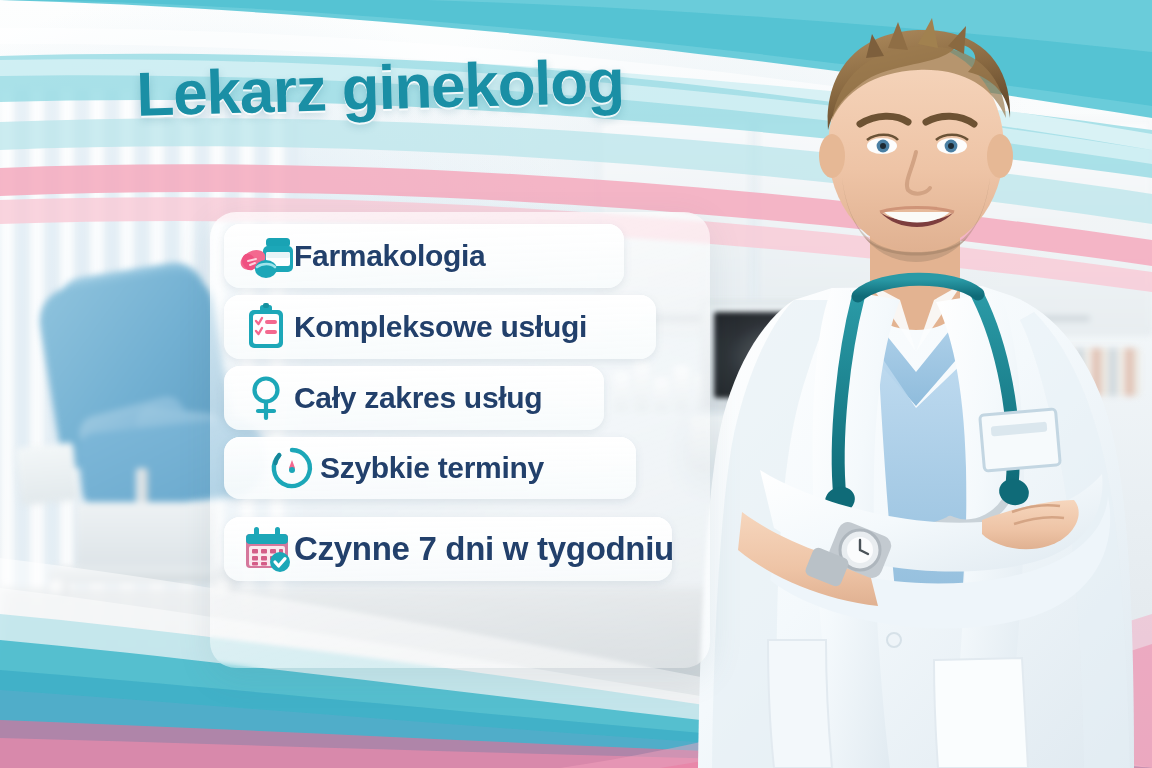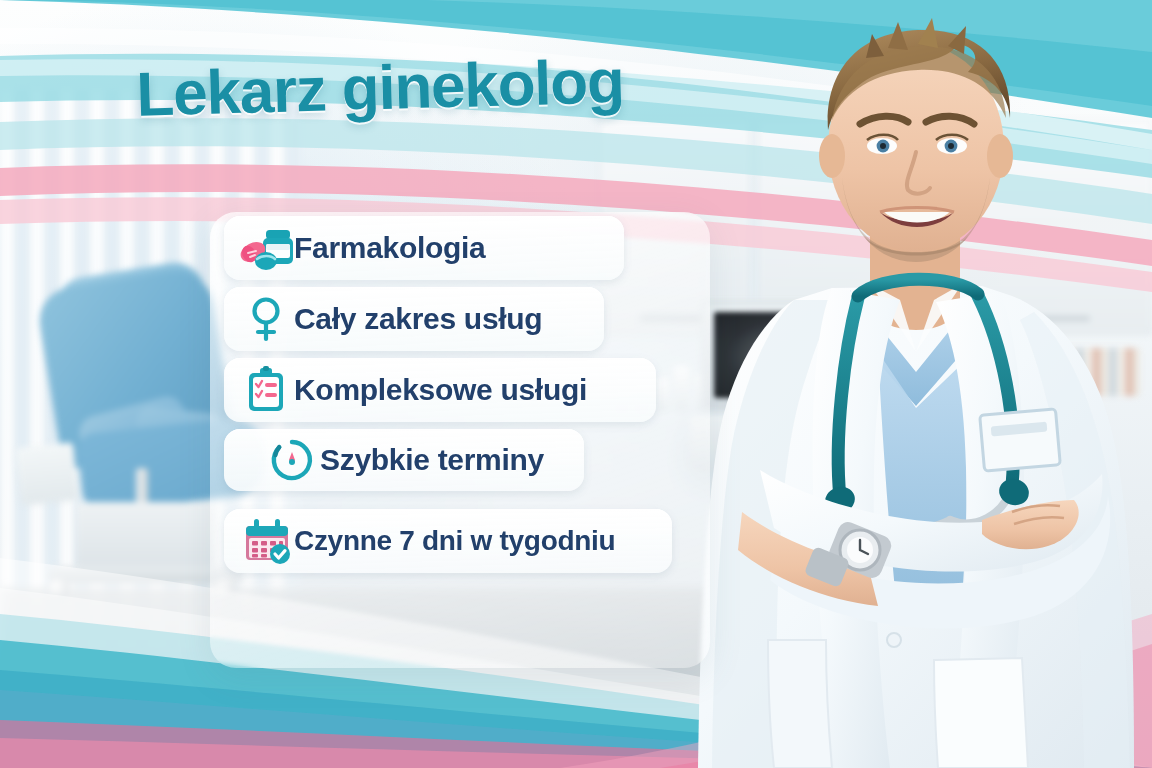--- a/index.html
+++ b/index.html
@@ -179,35 +179,35 @@
   .row {
     position:relative;
     display:flex; align-items:center;
     height:64px;
     margin:0 0 7px 14px;
     padding-left:14px;
     background:linear-gradient(180deg, rgba(255,255,255,.97) 0%, rgba(248,251,252,.90) 100%);
     border-radius:16px;
     box-shadow:0 3px 9px rgba(80,110,130,.13), inset 0 1px 0 rgba(255,255,255,.9);
   }
-  .row.w1 { width:400px; margin-top:4px; }
+  .row.w1 { width:400px; margin-top:12px; }
   .row.w2 { width:432px; }
   .row.w3 { width:380px; }
-  .row.w4 { width:360px; height:62px;padding-left:40px; }
+  .row.w4 { width:412px; height:62px;padding-left:40px; }
   .row.w5 { width:448px; margin-top:18px; }
   .row.w6 { width:420px; }
 
   .row .ico { width:56px; min-width:56px; height:48px; position:relative; }
   .row .lbl {
     font-size:30px; font-weight:600; color:#22406b;
     letter-spacing:-.3px; white-space:nowrap;
     text-shadow:0 1px 1px rgba(255,255,255,.75);
   }
   .row.w6 .lbl { font-size:28px; letter-spacing:.4px; }
-  .row.w5 .lbl { font-size:28px; }
+  .row.w5 .lbl { font-size:33px; }
 
   
   .ico svg { position:absolute; left:2px; top:0; }
 
   
   .doctor { position:absolute; right:0; top:0; width:470px; height:768px; z-index:4; }
   .doctor svg { display:block; }
 </style>
 </head>
 <body>
@@ -424,45 +424,45 @@
             <ellipse cx="9" cy="30" rx="6.5" ry="8.5" fill="#ef5181" transform="rotate(-26 9 30)"></ellipse>
             <path d="M8 29 L16 27 M10 33 L15 31" stroke="#fdd3de" stroke-width="2" stroke-linecap="round"></path>
 
             <ellipse cx="26" cy="37" rx="11" ry="9" fill="#1ca7b8"></ellipse>
             <path d="M17 35 C 22 31, 31 31, 35 35" stroke="#9fe4ec" stroke-width="2.6" fill="none" stroke-linecap="round"></path>
           </svg>
         </div>
         <div class="lbl">Farmakologia</div>
       </div>
 
-      <div class="row w3">
-        <div class="ico">
-          <svg width="56" height="48" viewBox="0 0 56 48">
-            <circle cx="26" cy="16" r="11.5" fill="none" stroke="#1ca7b8" stroke-width="4.2"></circle>
-            <path d="M26 28 L26 44" stroke="#1ca7b8" stroke-width="4.2" stroke-linecap="round"></path>
-            <path d="M18 37 L34 37" stroke="#1ca7b8" stroke-width="4.2" stroke-linecap="round"></path>
-          </svg>
-        </div>
-        <div class="lbl">Cały zakres usług</div>
-      </div>
-
       <div class="row w2">
         <div class="ico">
           <svg width="56" height="48" viewBox="0 0 56 48">
             <rect x="9" y="7" width="34" height="38" rx="5" fill="#1ca7b8"></rect>
             <rect x="13" y="11" width="26" height="30" rx="3" fill="#fdfeff"></rect>
             <rect x="20" y="2" width="12" height="8" rx="2.5" fill="#1ca7b8"></rect>
             <rect x="23" y="0" width="6" height="5" rx="2" fill="#15909f"></rect>
             <rect x="25" y="17" width="12" height="4" rx="2" fill="#f3688f"></rect>
             <rect x="25" y="27" width="12" height="4" rx="2" fill="#f3688f"></rect>
             <path d="M16 18 L18.5 21 L22 15" stroke="#f3688f" stroke-width="2.4" fill="none" stroke-linecap="round" stroke-linejoin="round"></path>
             <path d="M16 28 L18.5 31 L22 25" stroke="#f3688f" stroke-width="2.4" fill="none" stroke-linecap="round" stroke-linejoin="round"></path>
           </svg>
         </div>
         <div class="lbl">Kompleksowe usługi</div>
+      </div>
+
+      <div class="row w3">
+        <div class="ico">
+          <svg width="56" height="48" viewBox="0 0 56 48">
+            <circle cx="26" cy="16" r="11.5" fill="none" stroke="#1ca7b8" stroke-width="4.2"></circle>
+            <path d="M26 28 L26 44" stroke="#1ca7b8" stroke-width="4.2" stroke-linecap="round"></path>
+            <path d="M18 37 L34 37" stroke="#1ca7b8" stroke-width="4.2" stroke-linecap="round"></path>
+          </svg>
+        </div>
+        <div class="lbl">Cały zakres usług</div>
       </div>
 
       <div class="row w4">
         <div class="ico">
           <svg width="56" height="48" viewBox="0 0 56 48">
             <path d="M26 6 A 18 18 0 1 1 13.2 11.2" fill="none" stroke="#1ca7b8" stroke-width="4.4" stroke-linecap="round"></path>
             <path d="M13.2 11.2 A 18 18 0 0 0 9.4 19" fill="none" stroke="#16879a" stroke-width="4.4" stroke-linecap="round"></path>
             <path d="M26 16 L29 24 L26 28 L23 24 Z" fill="#f3688f"></path>
             <circle cx="26" cy="26" r="3" fill="#1ca7b8"></circle>
           </svg>

